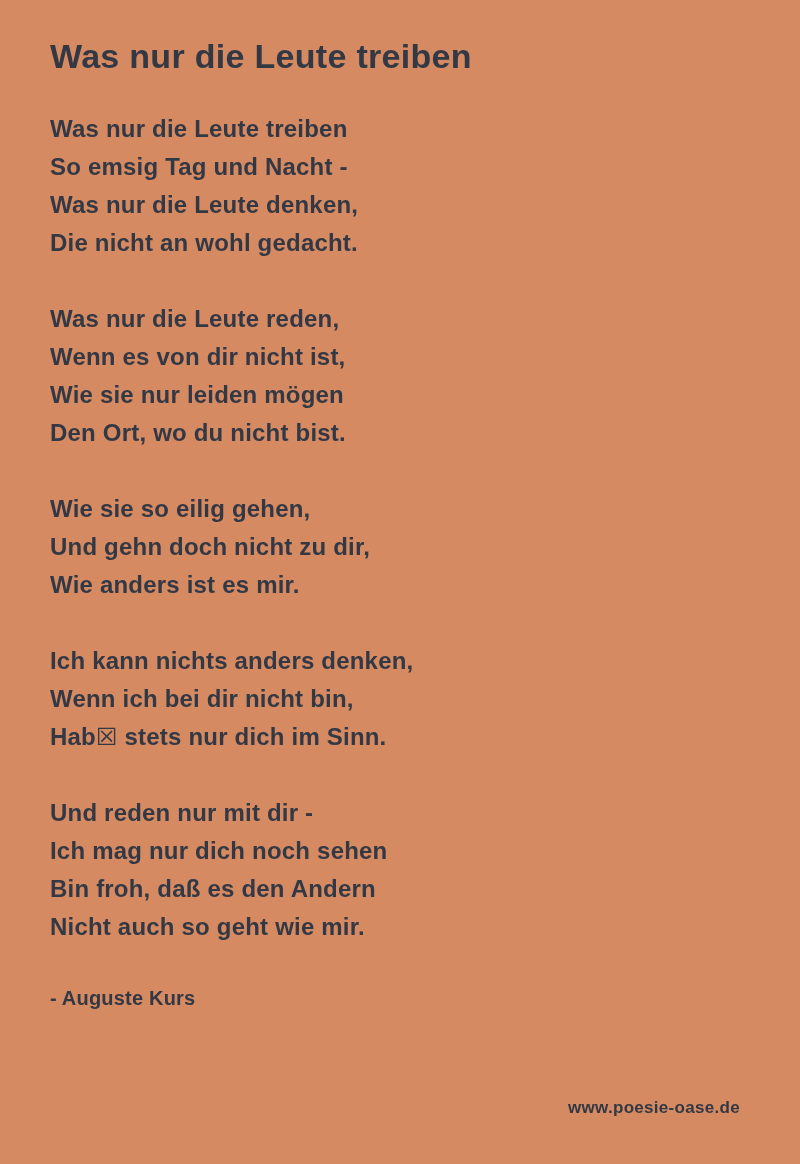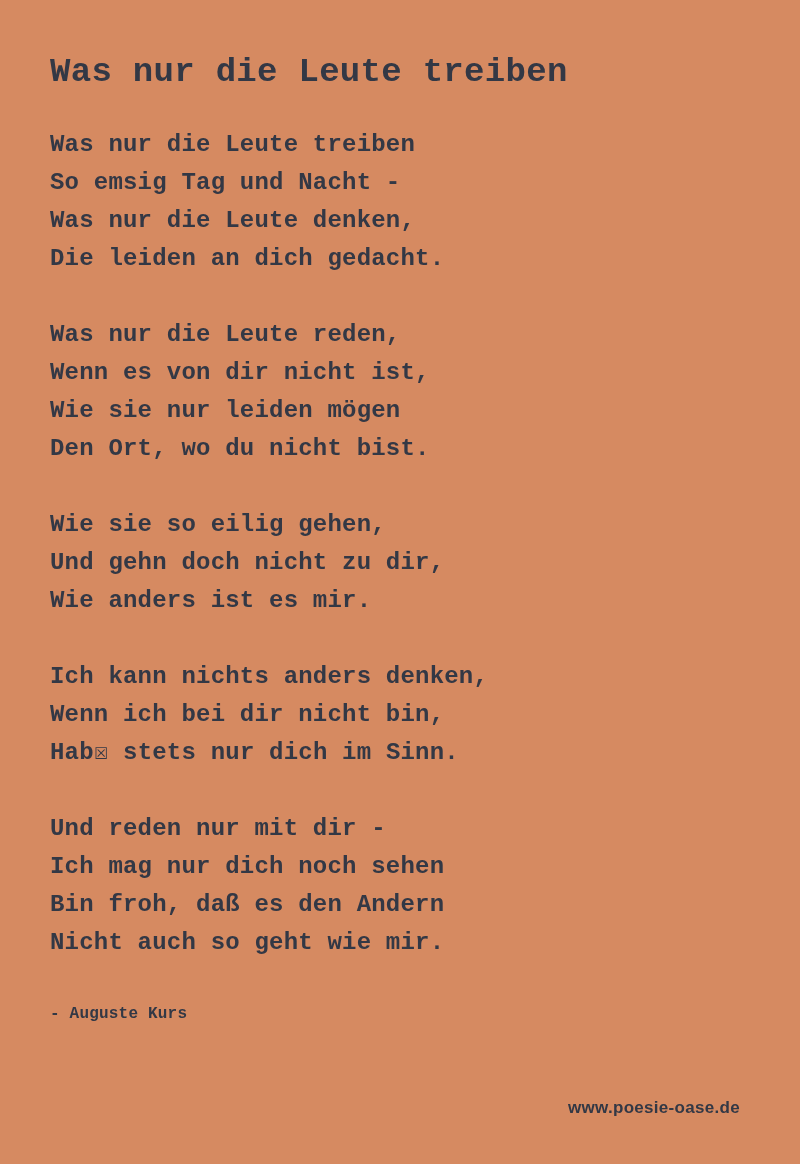--- a/index.html
+++ b/index.html
@@ -7,43 +7,42 @@
     padding: 0;
   }
   body {
     width: 800px;
     height: 1164px;
     position: relative;
     overflow: hidden;
     font-family: "Liberation Sans", "DejaVu Sans", sans-serif;
   }
   .content {
-    padding: 52px 50px 0 50px;
-    font-family: Liberation Mono, monospace;
+    padding: 36px 50px 0 50px;
   }
   .page-title {
     font-size: 34px;
     font-weight: 700;
     line-height: 40px;
     margin: 0 0 34px 0;
     letter-spacing: 0.3px;
   }
   .stanza {
     margin: 0 0 38px 0;
   }
   .poem-line {
     font-size: 24px;
     font-weight: 600;
     line-height: 38px;
     letter-spacing: 0.2px;
     white-space: pre;
   }
   .author-line {
     margin-top: 12px;
-    font-size: 16px;
+    font-size: 20px;
     font-weight: 600;
     line-height: 28px;
     letter-spacing: 0.2px;
   }
   .site-footer {
     position: absolute;
     right: 60px;
     bottom: 44px;
     font-size: 17px;
     font-weight: 600;
@@ -55,21 +54,21 @@
 <body style="background: rgb(214, 138, 97); color: rgb(51, 56, 69);">
 
 <div class="content">
 
   <h1 class="page-title">Was nur die Leute treiben</h1>
 
   <div class="stanza">
     <div class="poem-line">Was nur die Leute treiben</div>
     <div class="poem-line">So emsig Tag und Nacht -</div>
     <div class="poem-line">Was nur die Leute denken,</div>
-    <div class="poem-line">Die leiden an dich gedacht.</div>
+    <div class="poem-line">Die nicht an wohl gedacht.</div>
   </div>
 
   <div class="stanza">
     <div class="poem-line">Was nur die Leute reden,</div>
     <div class="poem-line">Wenn es von dir nicht ist,</div>
     <div class="poem-line">Wie sie nur leiden mögen</div>
     <div class="poem-line">Den Ort, wo du nicht bist.</div>
   </div>
 
   <div class="stanza">

